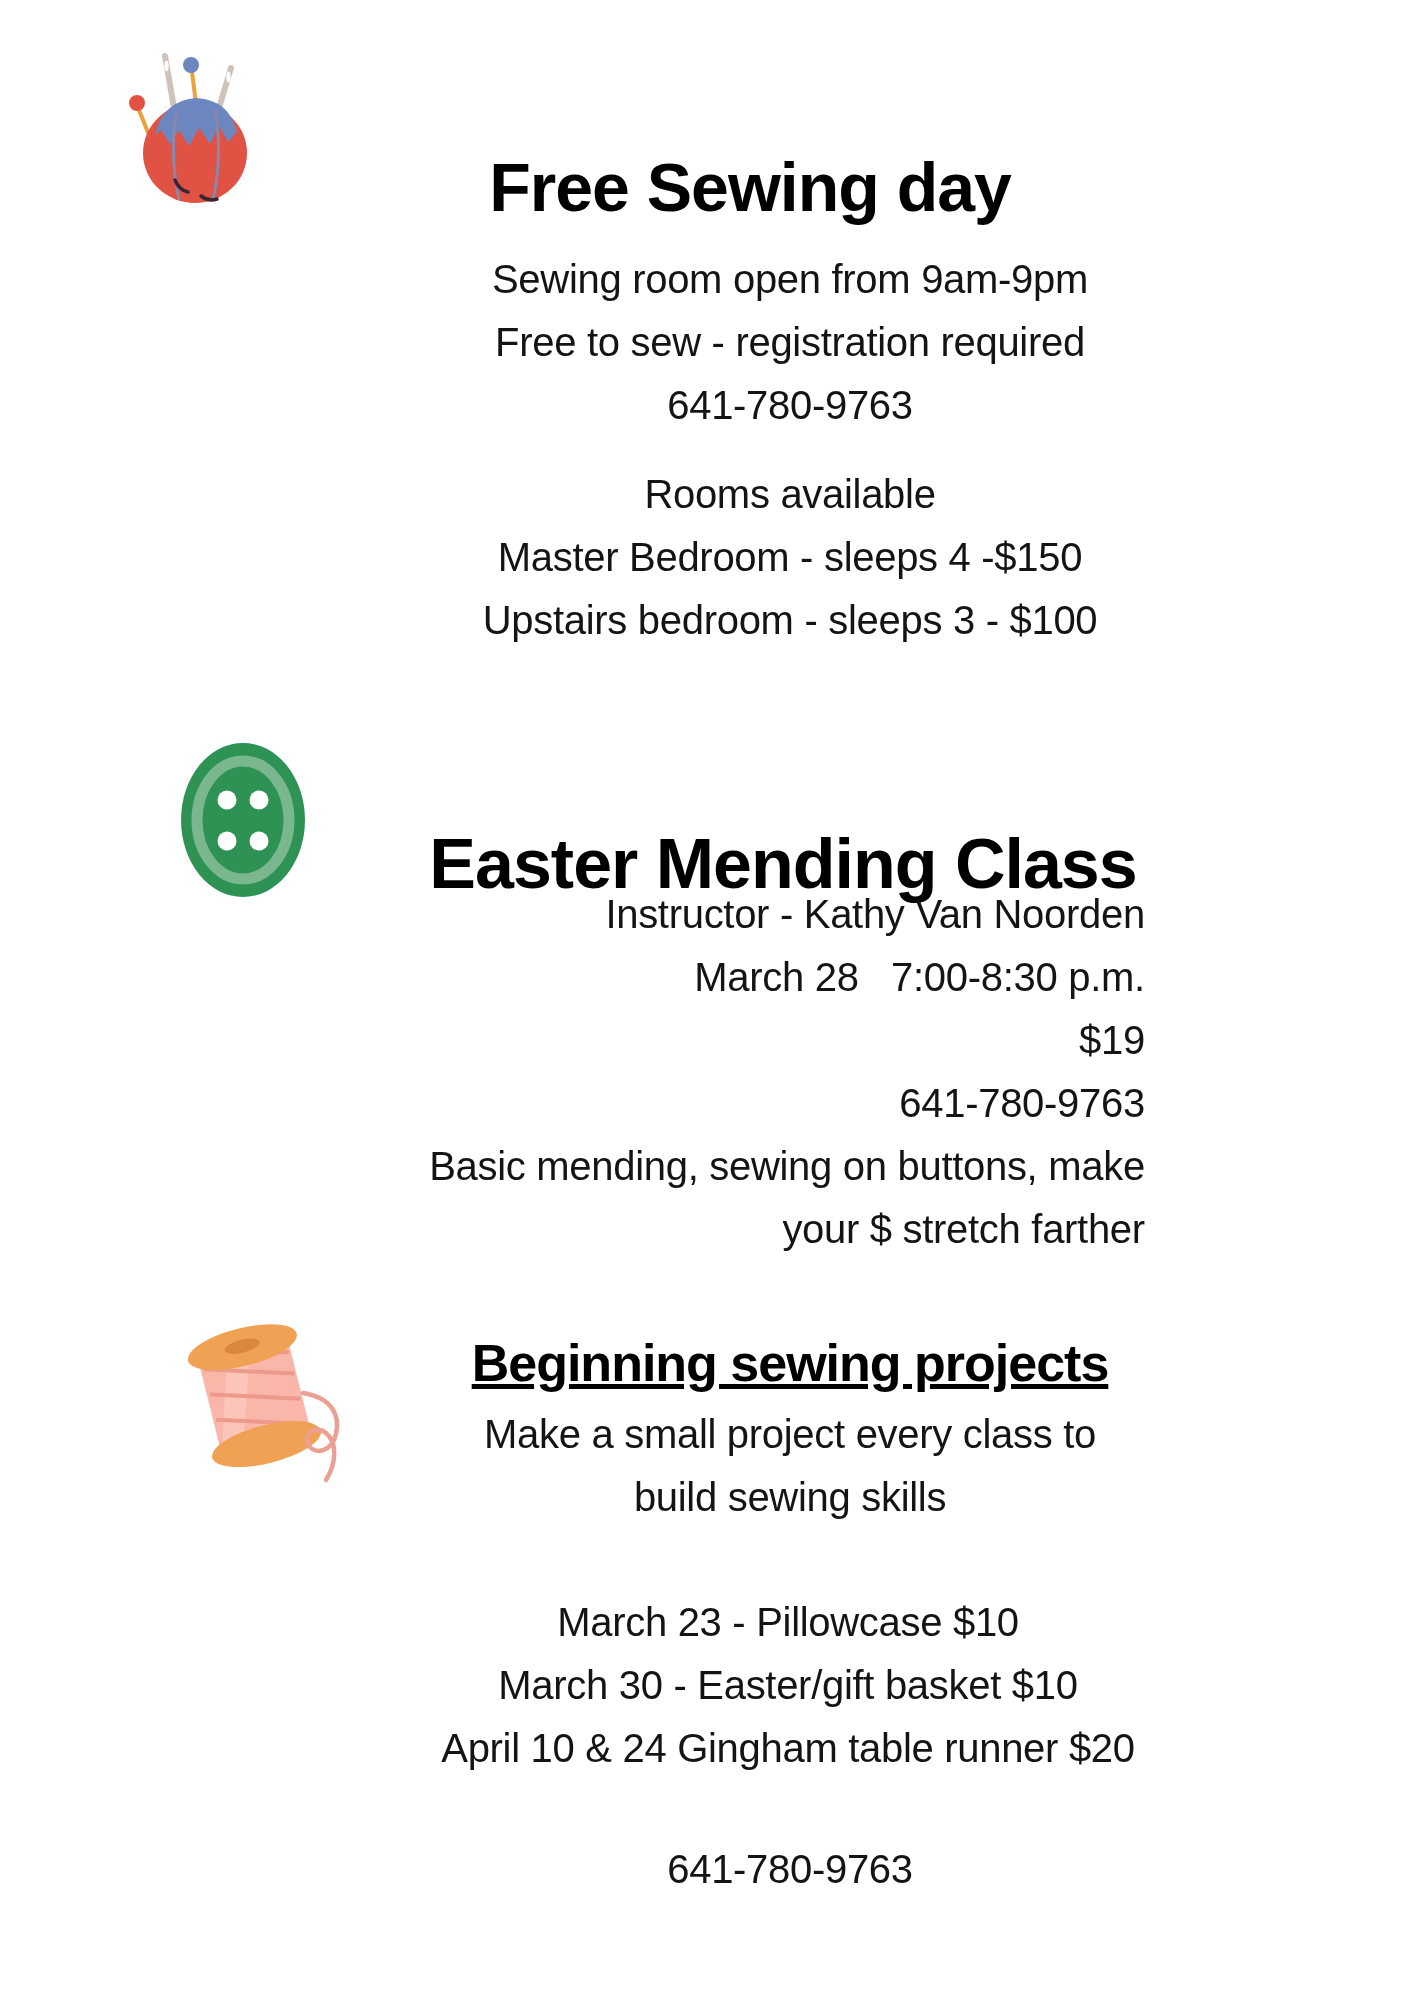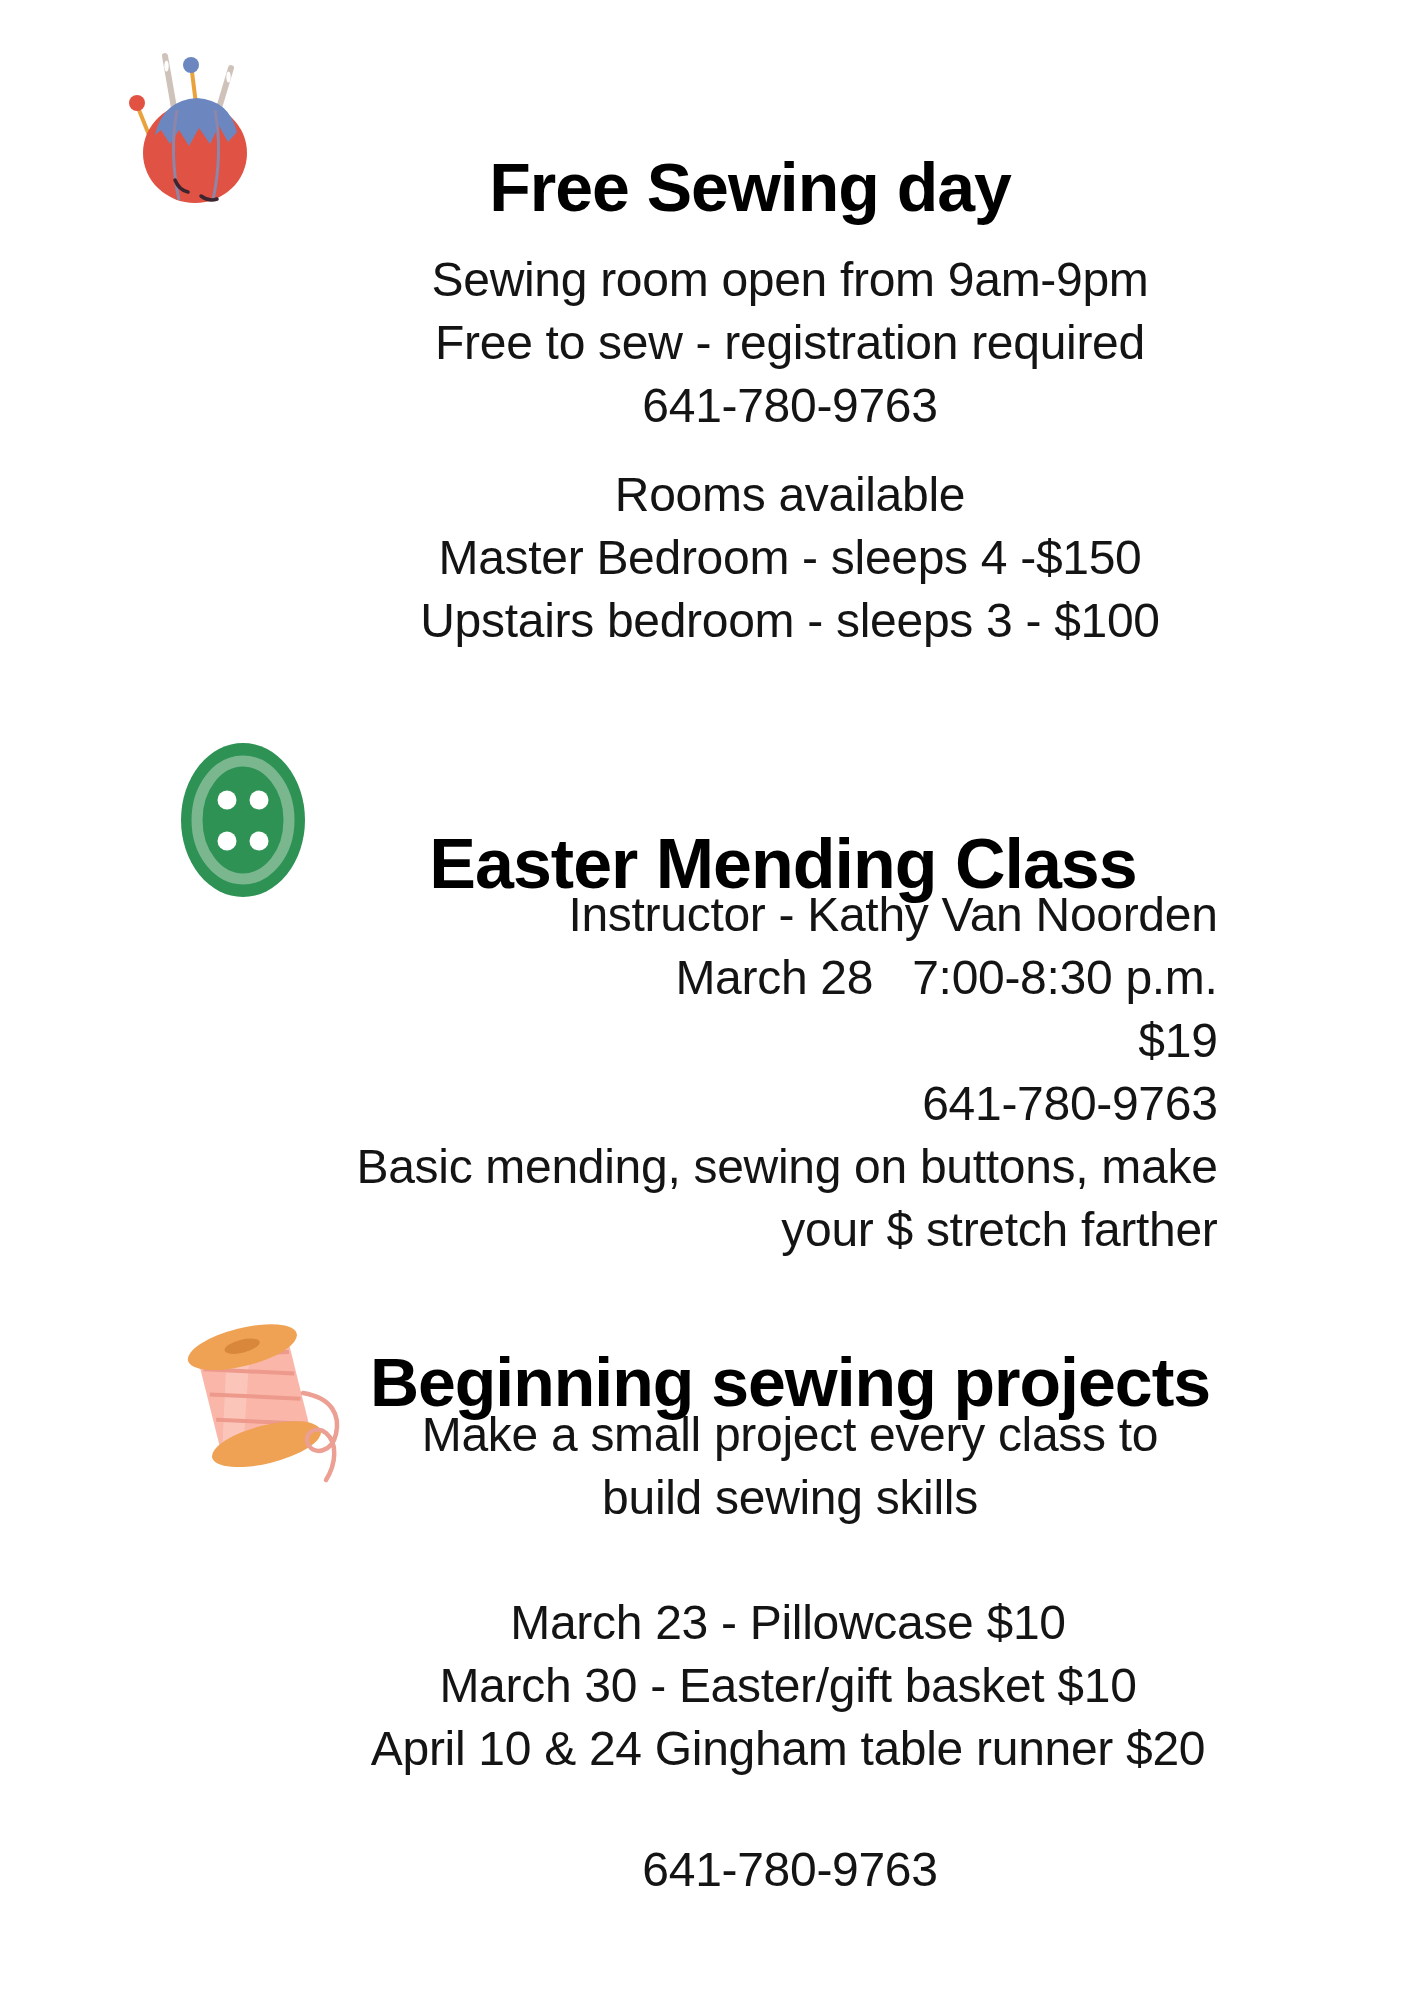--- a/index.html
+++ b/index.html
@@ -19,21 +19,21 @@
     letter-spacing: -1px;
     white-space: pre;
     line-height: 1.08;
   }
   .para {
     position: absolute;
     transform: translateX(-50%);
     text-align: center;
   }
   .line {
-    font-size: 48px;
+    font-size: 40px;
     line-height: 63px;
     white-space: pre;
     letter-spacing: -0.3px;
   }
   .icon { position: absolute; }
 </style>
 </head>
 <body>
 
 <svg class="icon" style="left:125px; top:50px;" width="145" height="155" viewBox="0 0 145 155">
@@ -96,21 +96,21 @@
     <line x1="43" y1="112" x2="130" y2="138" stroke="#ed998c" stroke-width="4"></line>
     <line x1="43" y1="138" x2="112" y2="148" stroke="#ed998c" stroke-width="4"></line>
     <line x1="52" y1="48" x2="130" y2="64" stroke="#ed998c" stroke-width="4"></line>
     <ellipse cx="86" cy="148" rx="56" ry="19" fill="#efa253"></ellipse>
     <ellipse cx="86" cy="48" rx="56" ry="19" fill="#efa253"></ellipse>
     <ellipse cx="86" cy="47" rx="18" ry="6.5" fill="#d8873b"></ellipse>
   </g>
   <path d="M135,95 C165,100 172,118 168,136 C164,154 146,158 140,146 C135,135 148,127 158,135 C170,145 168,166 158,182" stroke="#ec9f93" stroke-width="4.5" fill="none" stroke-linecap="round"></path>
 </svg>
 
-<h1 class="heading" style="left:790px; top:1300px; font-size:68px;">Beginning sewing projects</h1>
+<h1 class="heading" style="left:790px; top:1300px; font-size:52px;text-decoration:underline;">Beginning sewing projects</h1>
 
 <div class="para" style="left:790px; top:1403px;">
   <div class="line">Make a small project every class to</div>
   <div class="line">build sewing skills</div>
 </div>
 
 <div class="para" style="left:788px; top:1591px;">
   <div class="line">March 23 - Pillowcase $10</div>
   <div class="line">March 30 - Easter/gift basket $10</div>
   <div class="line">April 10 &amp; 24 Gingham table runner $20</div>

